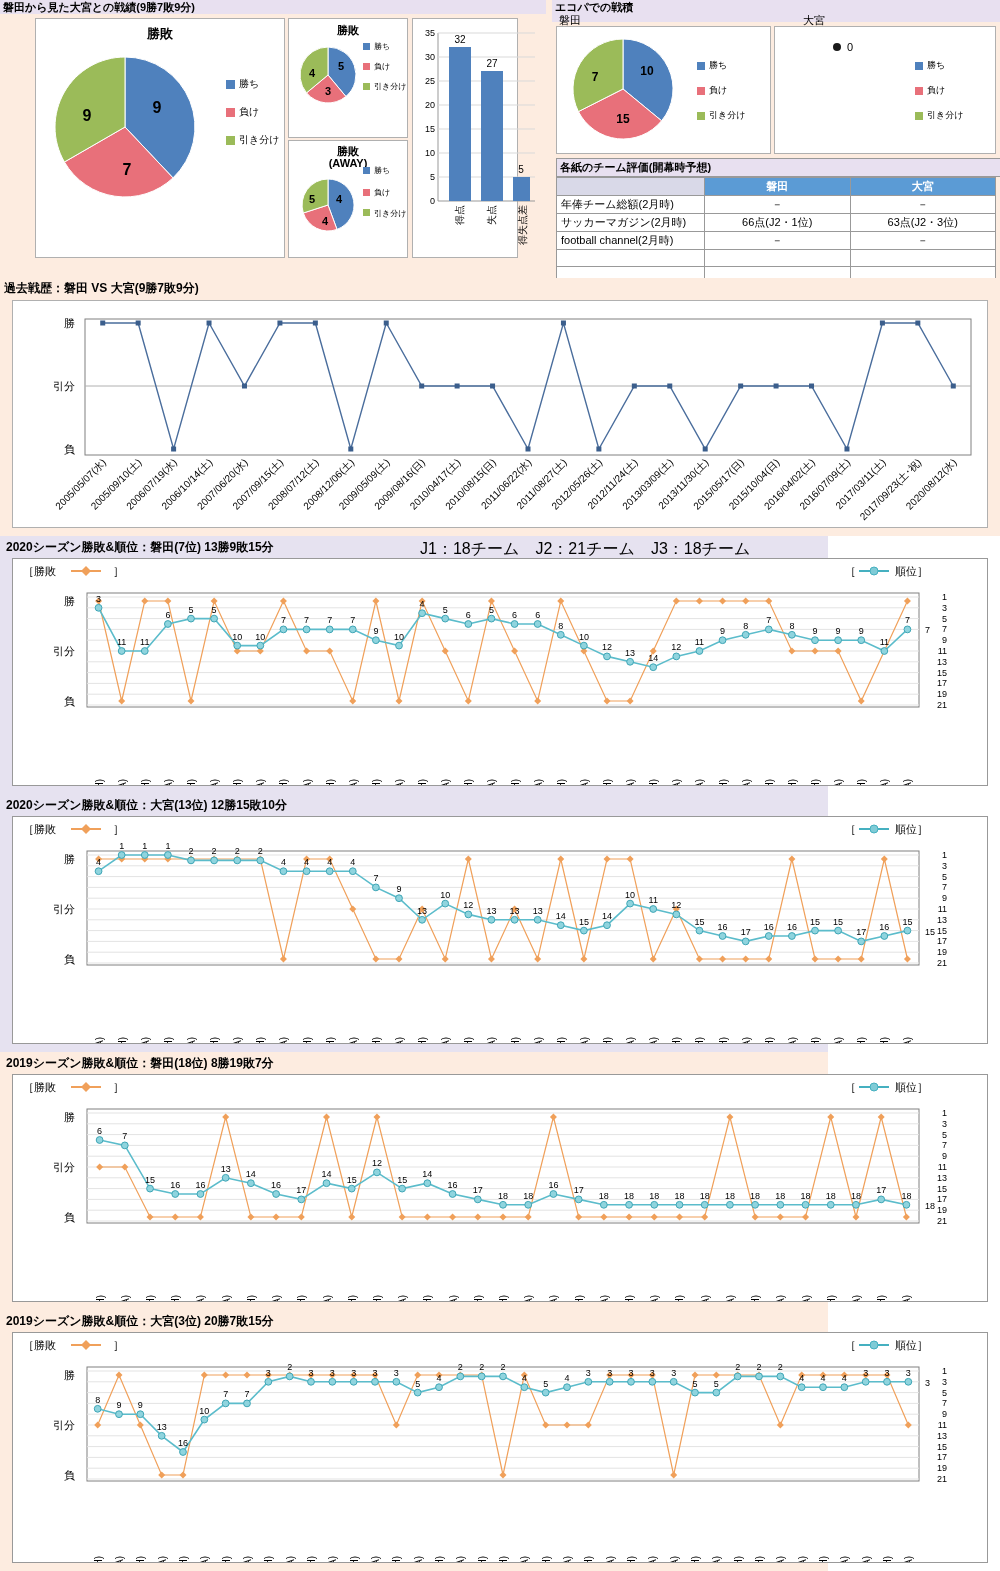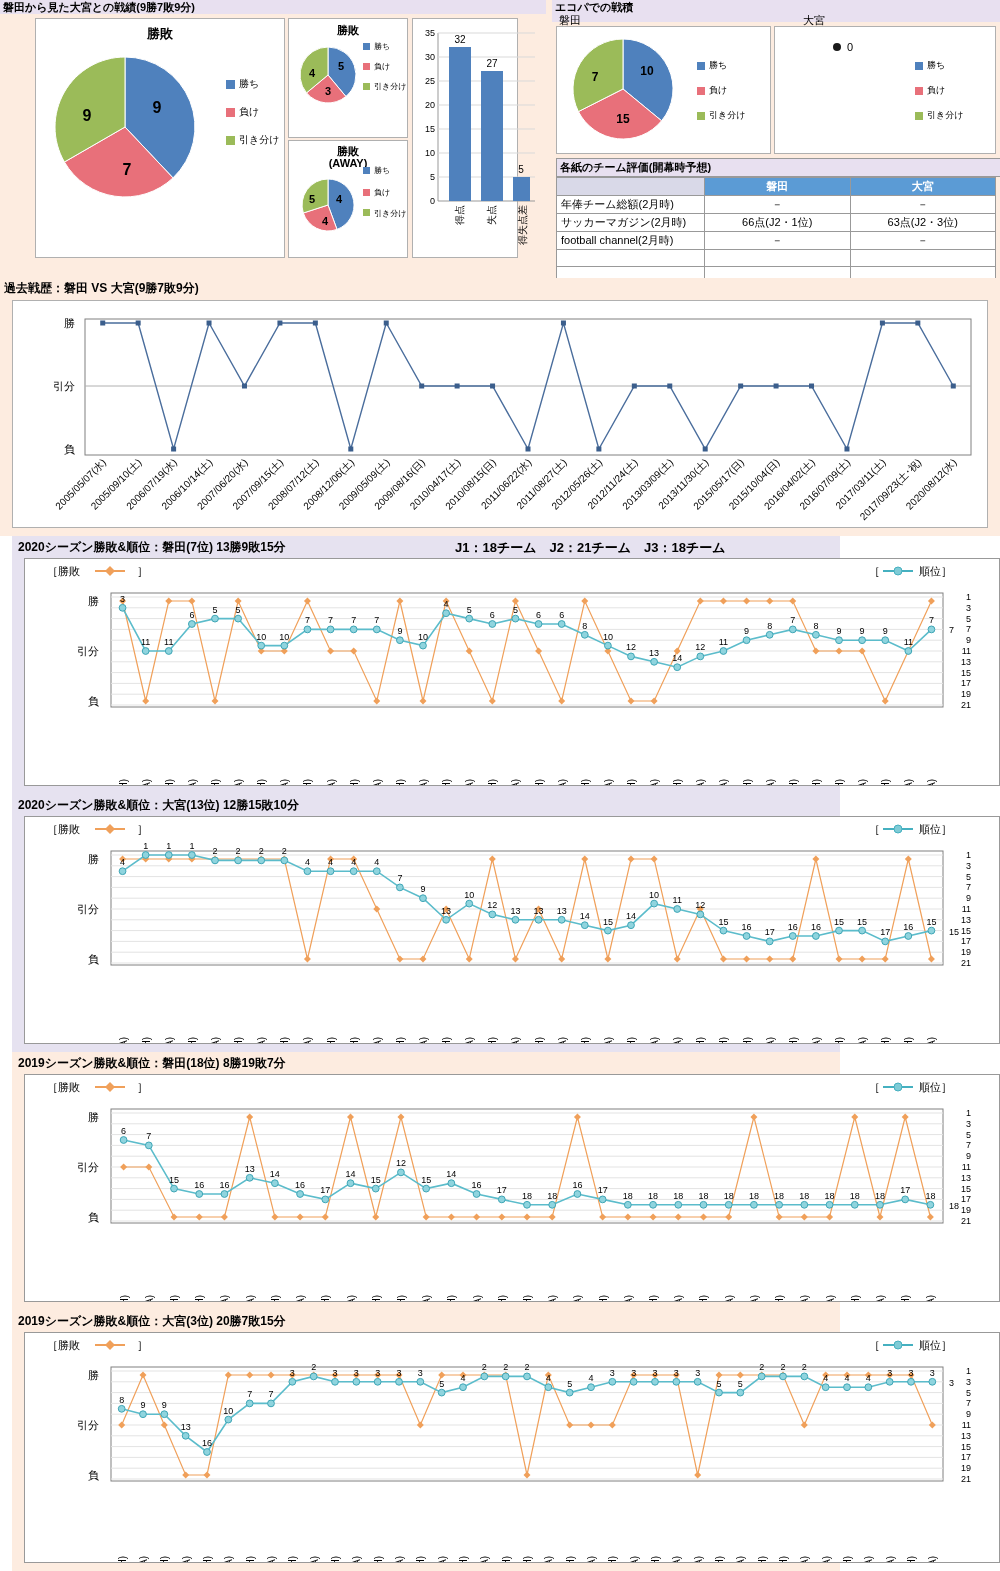--- a/index.html
+++ b/index.html
@@ -45,24 +45,24 @@
   table.eval th { background:#5b9bd5; color:#fff; text-align:center; font-weight:bold; }
   table.eval td.lbl { width:148px; }
   table.eval td.val { text-align:center; }
 
   
   #sec2 { top:278px; height:258px; background:#fdece0; }
   #sec2 .sec-head { }
   #hist-panel { position:absolute; left:12px; top:22px; width:976px; height:228px; }
 
   
-  .season { position:absolute; left:12px; width:828px; }
+  .season { position:absolute; left:0; width:828px; }
   .season .hdr { font-weight:bold; font-size:12px; padding:3px 4px 2px 6px; }
-  .season .sub { position:absolute; left:420px; top:3px; font-weight:bold; font-size:13px;margin-left:23px;}
-  .chartbox { position:absolute; left:12px; width:976px; background:#fff; border:1px solid #999;padding-left:12px; }
+  .season .sub { position:absolute; left:420px; top:3px; font-weight:normal; font-size:16px;}
+  .chartbox { position:absolute; left:12px; width:976px; background:#fff; border:1px solid #999; }
 
   #sec3 { top:536px; height:258px; background:#e6e2f0; }
   #sec4 { top:794px; height:258px; background:#e6e2f0; }
   #sec5 { top:1052px; height:258px; background:#fdece0; }
   #sec6 { top:1310px; height:261px; background:#fdece0; }
 
   svg { display:block; }
   text { font-family:"Liberation Sans", sans-serif; }
 </style>
 </head>

